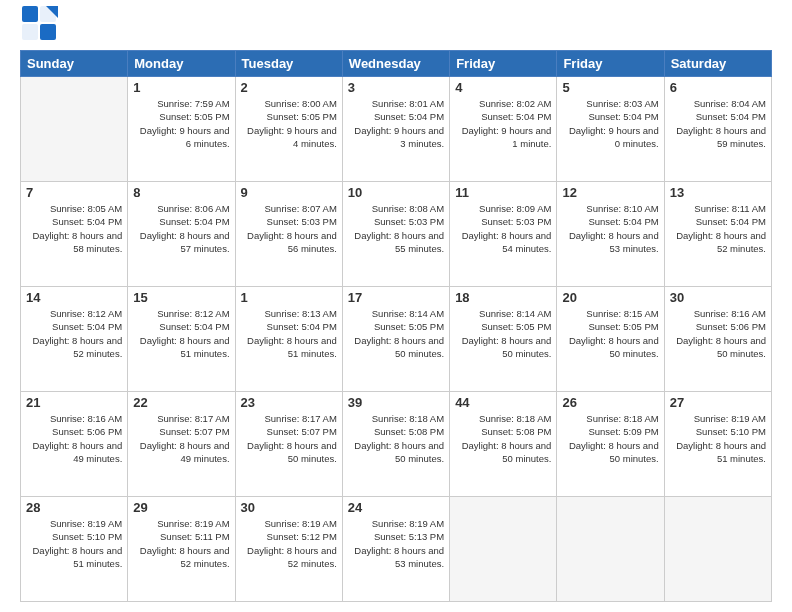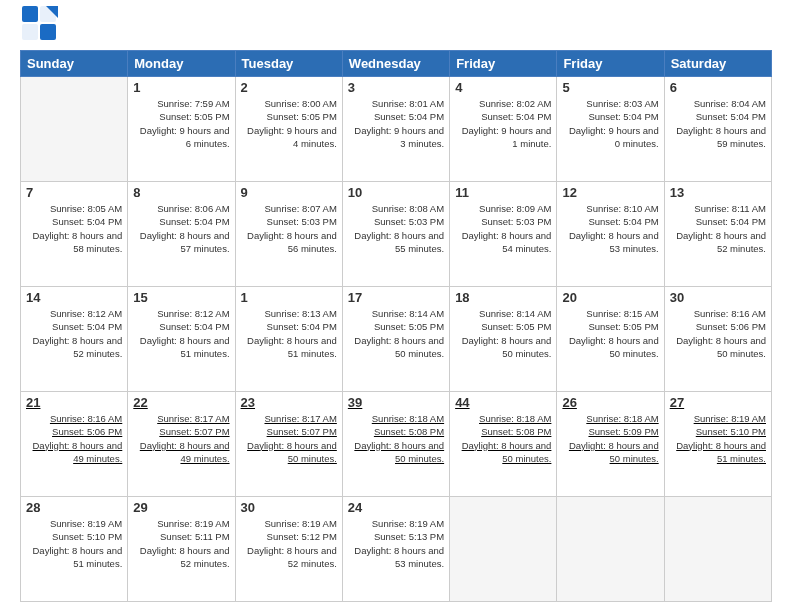--- a/index.html
+++ b/index.html
@@ -203,21 +203,21 @@
           </td>
           <td>
             <div class="day-number">20</div>
             <div class="day-info">Sunrise: 8:15 AM<br>Sunset: 5:05 PM<br>Daylight: 8 hours and 50 minutes.</div>
           </td>
           <td>
             <div class="day-number">30</div>
             <div class="day-info">Sunrise: 8:16 AM<br>Sunset: 5:06 PM<br>Daylight: 8 hours and 50 minutes.</div>
           </td>
         </tr>
-        <tr style="background: rgb(249, 249, 249); text-decoration: underline;">
+        <tr style="background: rgb(249, 249, 249);">
           <td>
             <div class="day-number">21</div>
             <div class="day-info">Sunrise: 8:16 AM<br>Sunset: 5:06 PM<br>Daylight: 8 hours and 49 minutes.</div>
           </td>
           <td>
             <div class="day-number">22</div>
             <div class="day-info">Sunrise: 8:17 AM<br>Sunset: 5:07 PM<br>Daylight: 8 hours and 49 minutes.</div>
           </td>
           <td>
             <div class="day-number">23</div>

